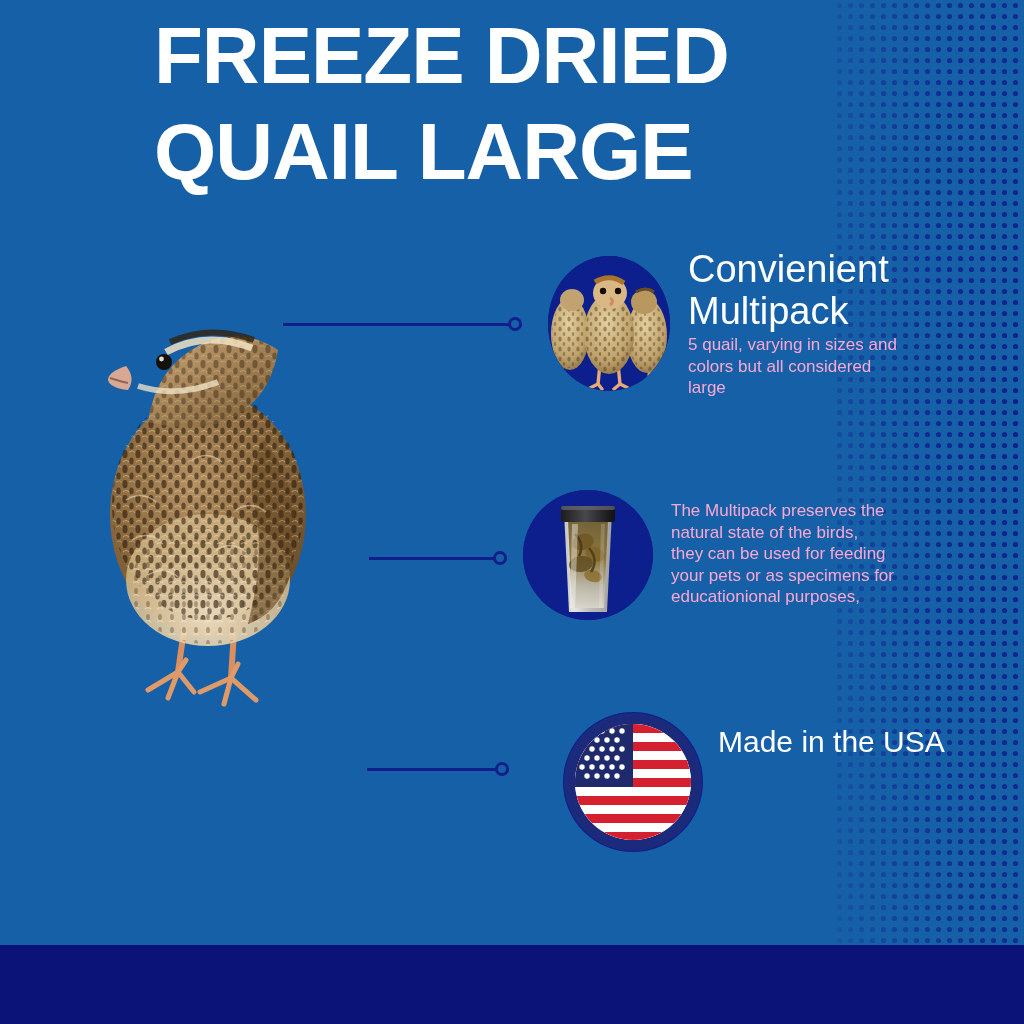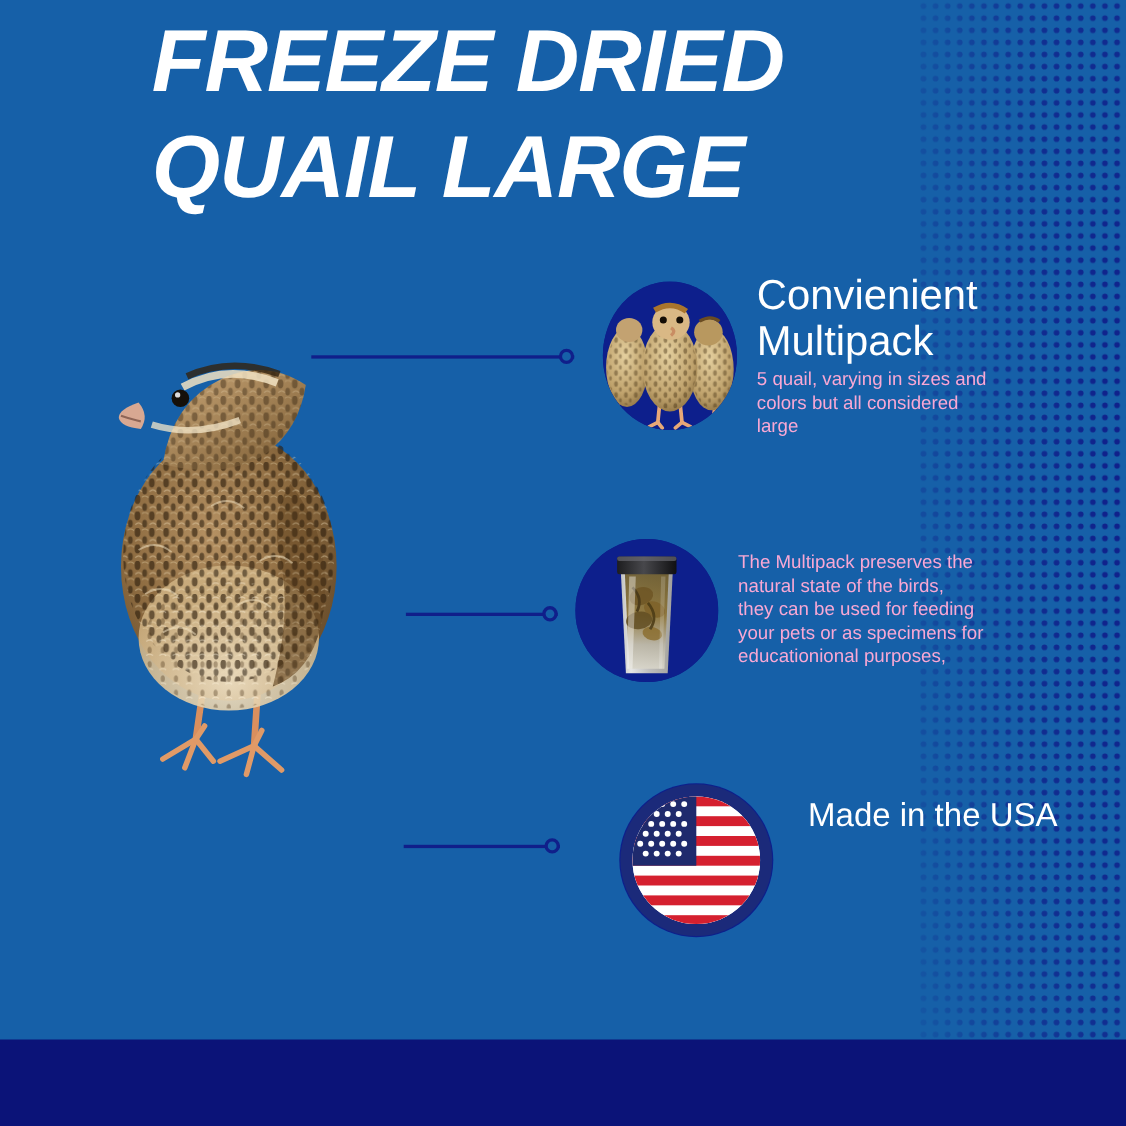--- a/index.html
+++ b/index.html
@@ -27,26 +27,25 @@
     top: 0;
     right: 0;
     width: 190px;
     height: 945px;
     pointer-events: none;
   }
 
   
   .title {
     position: absolute;
-    left: 138px;
+    left: 154px;
     top: 8px;
     width: 840px;
     color: #ffffff;
     font-weight: bold;
-    font-style: italic;
     font-size: 80px;
     line-height: 96px;
     letter-spacing: -1px;
     white-space: pre-line;
   }
 
   
   .hero-quail {
     position: absolute;
     left: 96px;
@@ -121,21 +120,21 @@
   #feature-2 .feature-icon { left: 0; top: 0; width: 130px; height: 130px; }
   #feature-2 .feature-text { left: 148px; top: 8px; width: 250px; }
 
   
   #feature-3 { left: 563px; top: 712px; }
   #feature-3 .feature-icon {
     left: 0; top: 0; width: 140px; height: 140px;
     background: #0d1f8c;
   }
   #feature-3 .feature-text { left: 155px; top: 12px; width: 260px; }
-  #feature-3 .feature-heading { font-size: 30px; line-height: 36px; text-align: center; }
+  #feature-3 .feature-heading { font-size: 30px; line-height: 36px; }
 
   
   .bottom-bar {
     position: absolute;
     left: 0;
     bottom: 0;
     width: 1024px;
     height: 79px;
     background: #0b1378;
   }

